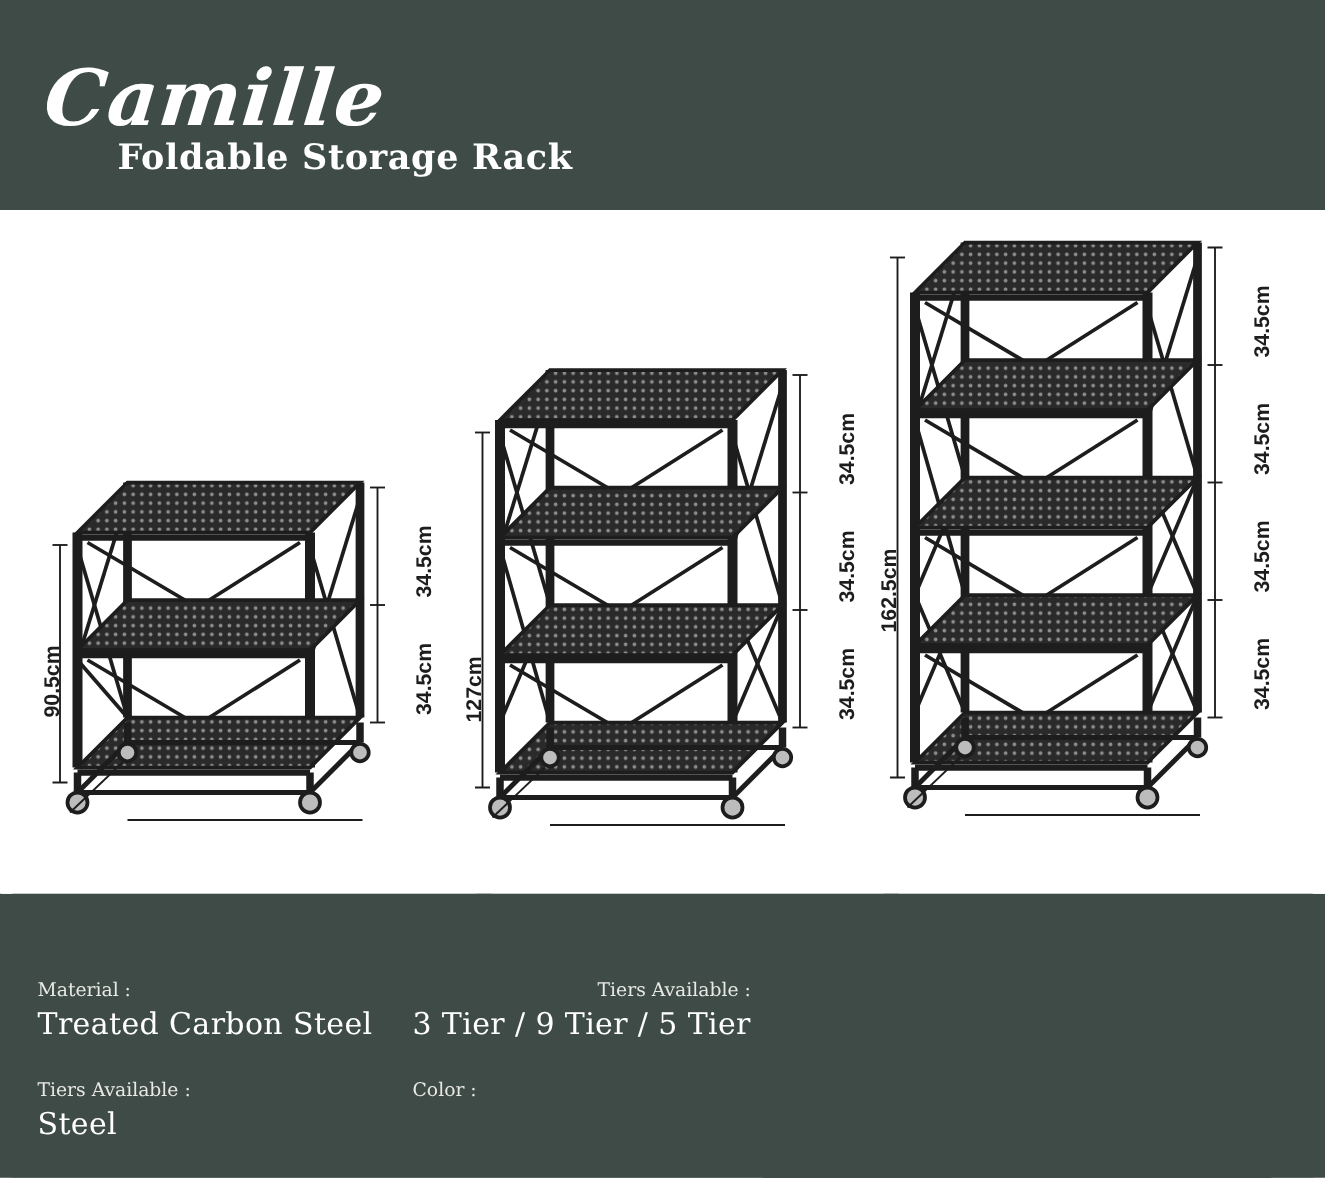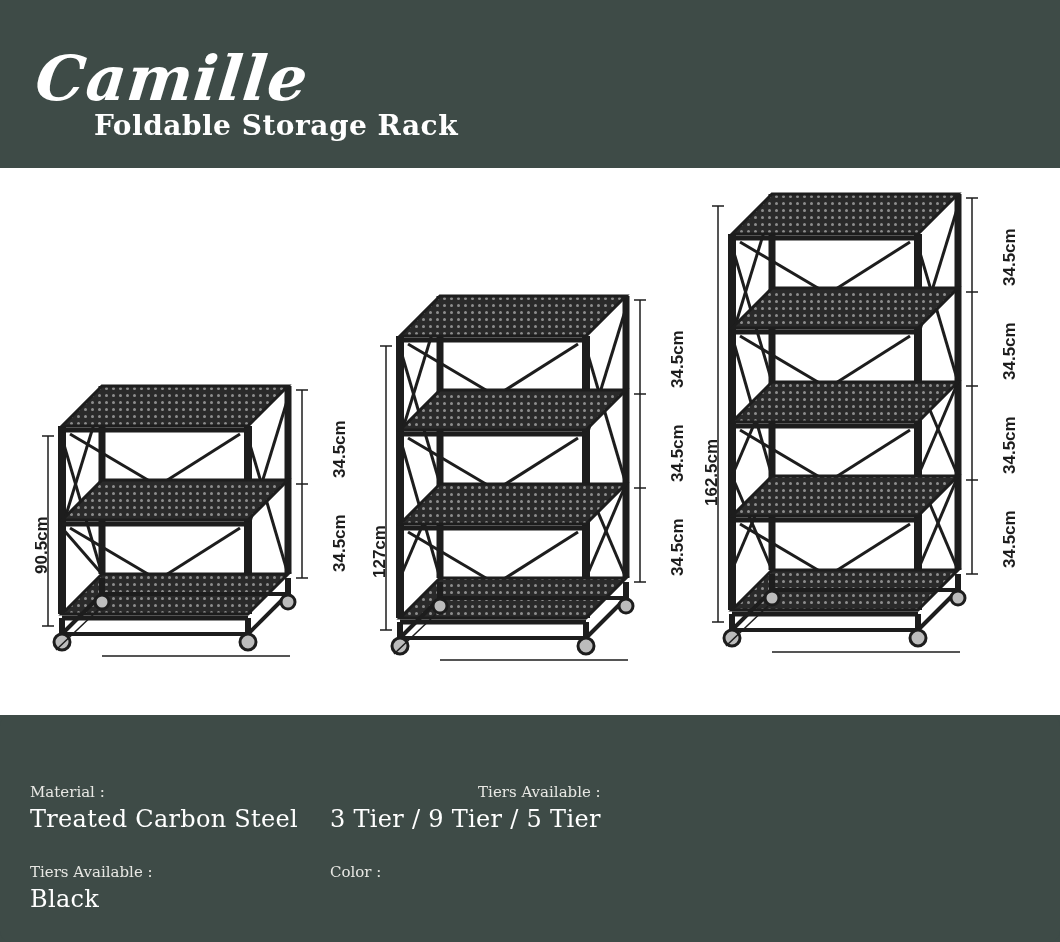--- a/index.html
+++ b/index.html
@@ -340,21 +340,21 @@
 
   <div class="specs">
 
     <div class="spec-col c1 r1">
       <div class="spec-label">Material :</div>
       <div class="spec-value">Treated Carbon Steel</div>
     </div>
 
     <div class="spec-col c1 r2">
       <div class="spec-label">Tiers Available :</div>
-      <div class="spec-value">Black</div>
+      <div class="spec-value">Steel</div>
     </div>
 
     <div class="spec-col c2 r1">
       <div class="spec-label">Tiers Available :</div>
       <div class="spec-value">3 Tier / 9 Tier / 5 Tier</div>
     </div>
 
     <div class="spec-col c2 r2">
       <div class="spec-label">Color :</div>
     </div>

